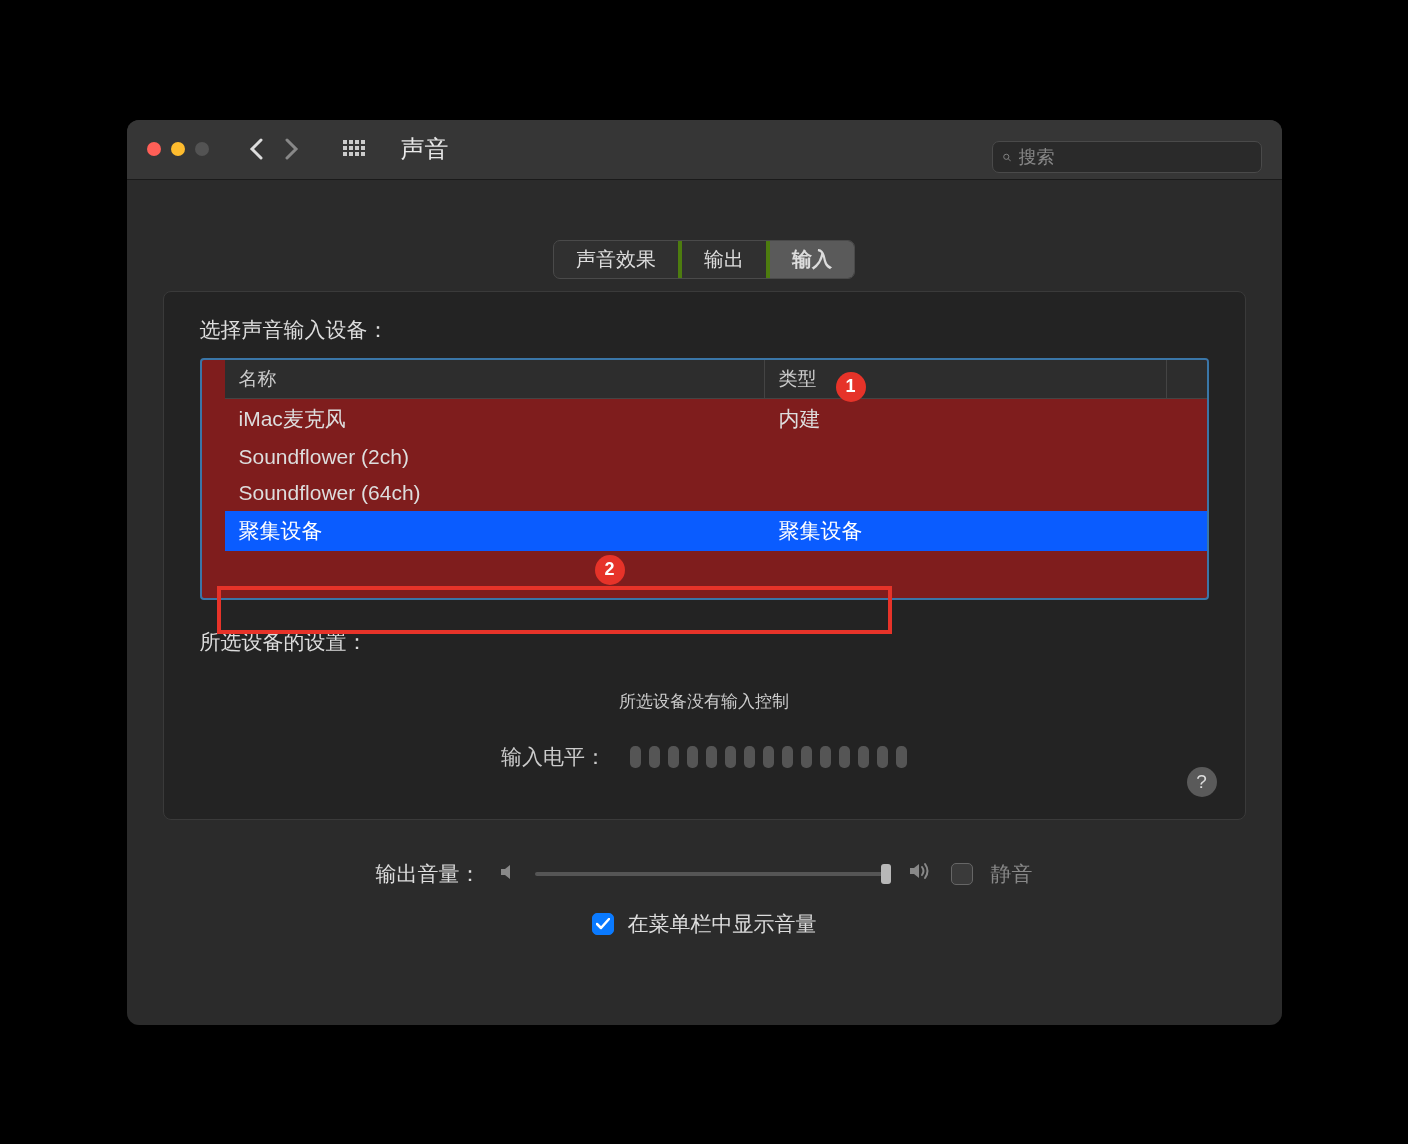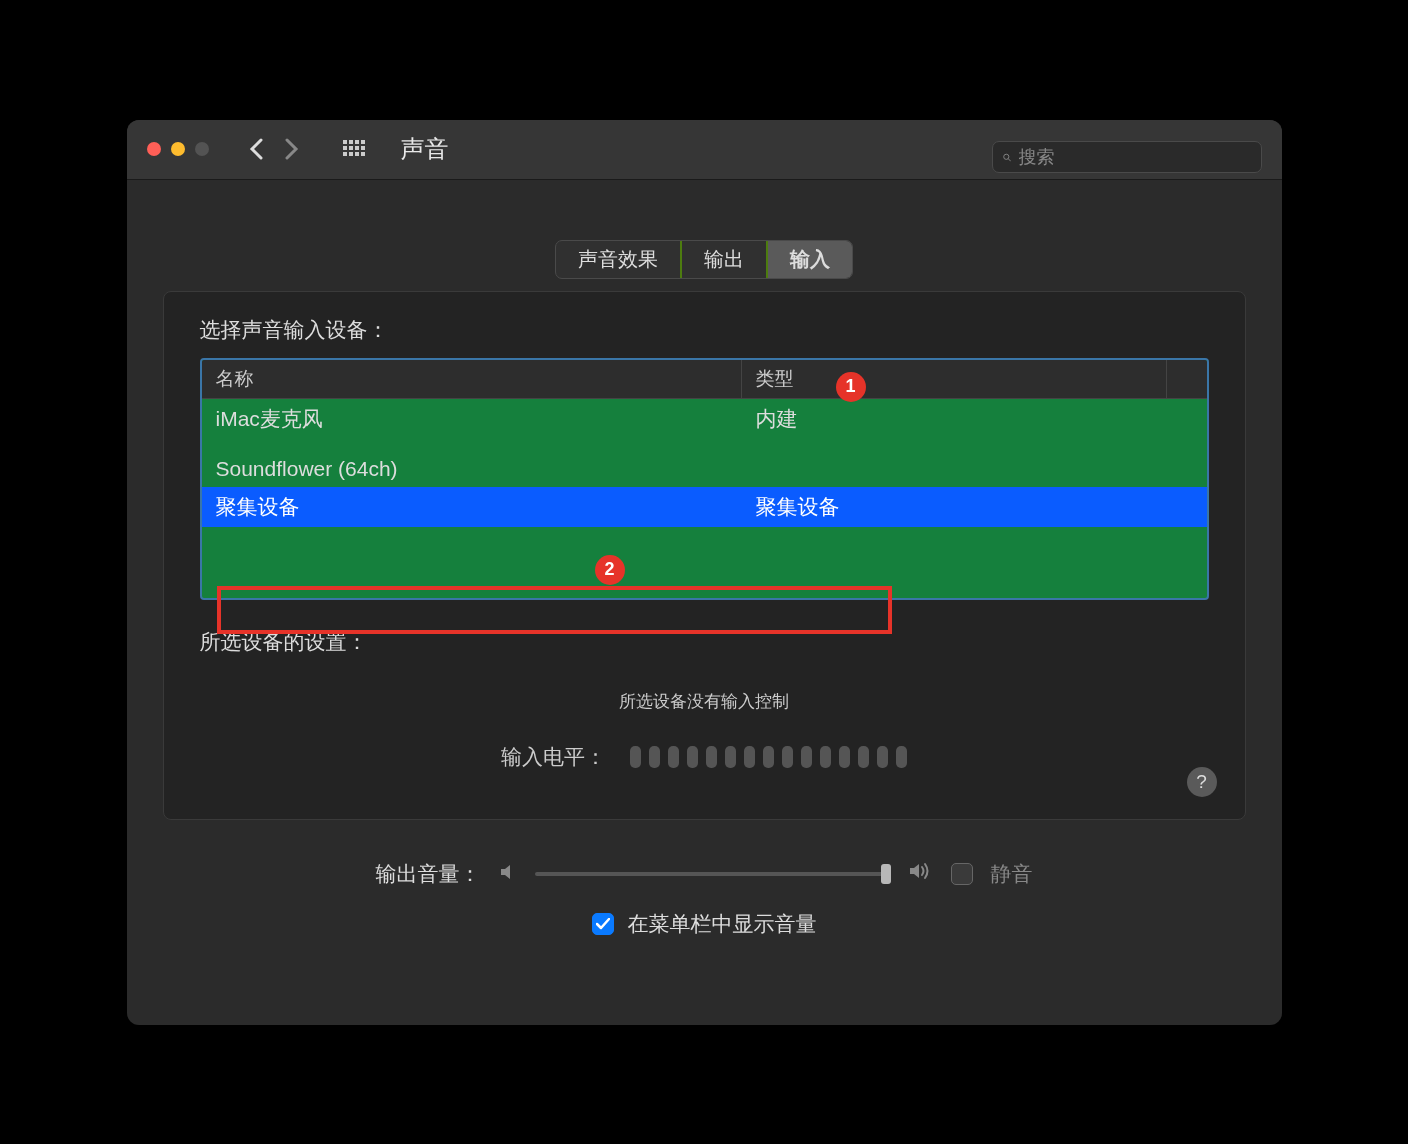--- a/index.html
+++ b/index.html
@@ -104,21 +104,21 @@
       background: #303030;
       border-radius: 7px;
       border: 1px solid #4a4a4a;
       overflow: hidden;
     }
     .tab {
       padding: 5px 22px;
       color: #ddd;
       font-size: 20px;
       cursor: pointer;
-      border-right: 2px solid #4d7c0f;
+      border-right: 4px solid #4d7c0f;
     }
     .tab:last-child { border-right: none; }
     .tab.active {
       background: #5a5a5a;
       font-weight: bold;
     }
 
     .panel {
       background: #232323;
       border: 1px solid #3a3a3a;
@@ -131,24 +131,25 @@
     .section-label {
       color: #ddd;
       font-size: 21px;
       padding: 0 36px 14px 36px;
     }
 
     .device-table {
       margin: 0 36px;
       border: 2px solid #3a76a8;
       border-radius: 4px;
-      background: #15803d;
+      background: #7f1d1d;
       height: 242px;
       overflow: hidden;
       position: relative;
+      padding-left: 23px;
     }
 
     .table-header {
       display: flex;
       background: #2d2d2d;
       border-bottom: 1px solid #444;
     }
     .th {
       color: #ccc;
       font-size: 19px;
@@ -384,20 +385,21 @@
           <div class="th col-name">名称</div>
           <div class="th col-type">类型</div>
           <div class="th col-end"></div>
         </div>
         <div class="table-body">
           <div class="row">
             <div class="cell col-name">iMac麦克风</div>
             <div class="cell col-type">内建</div>
           </div>
           <div class="row">
+            <div class="cell col-name">Soundflower (2ch)</div>
             <div class="cell col-type"></div>
           </div>
           <div class="row">
             <div class="cell col-name">Soundflower (64ch)</div>
             <div class="cell col-type"></div>
           </div>
           <div class="row selected">
             <div class="cell col-name">聚集设备</div>
             <div class="cell col-type">聚集设备</div>
           </div>

